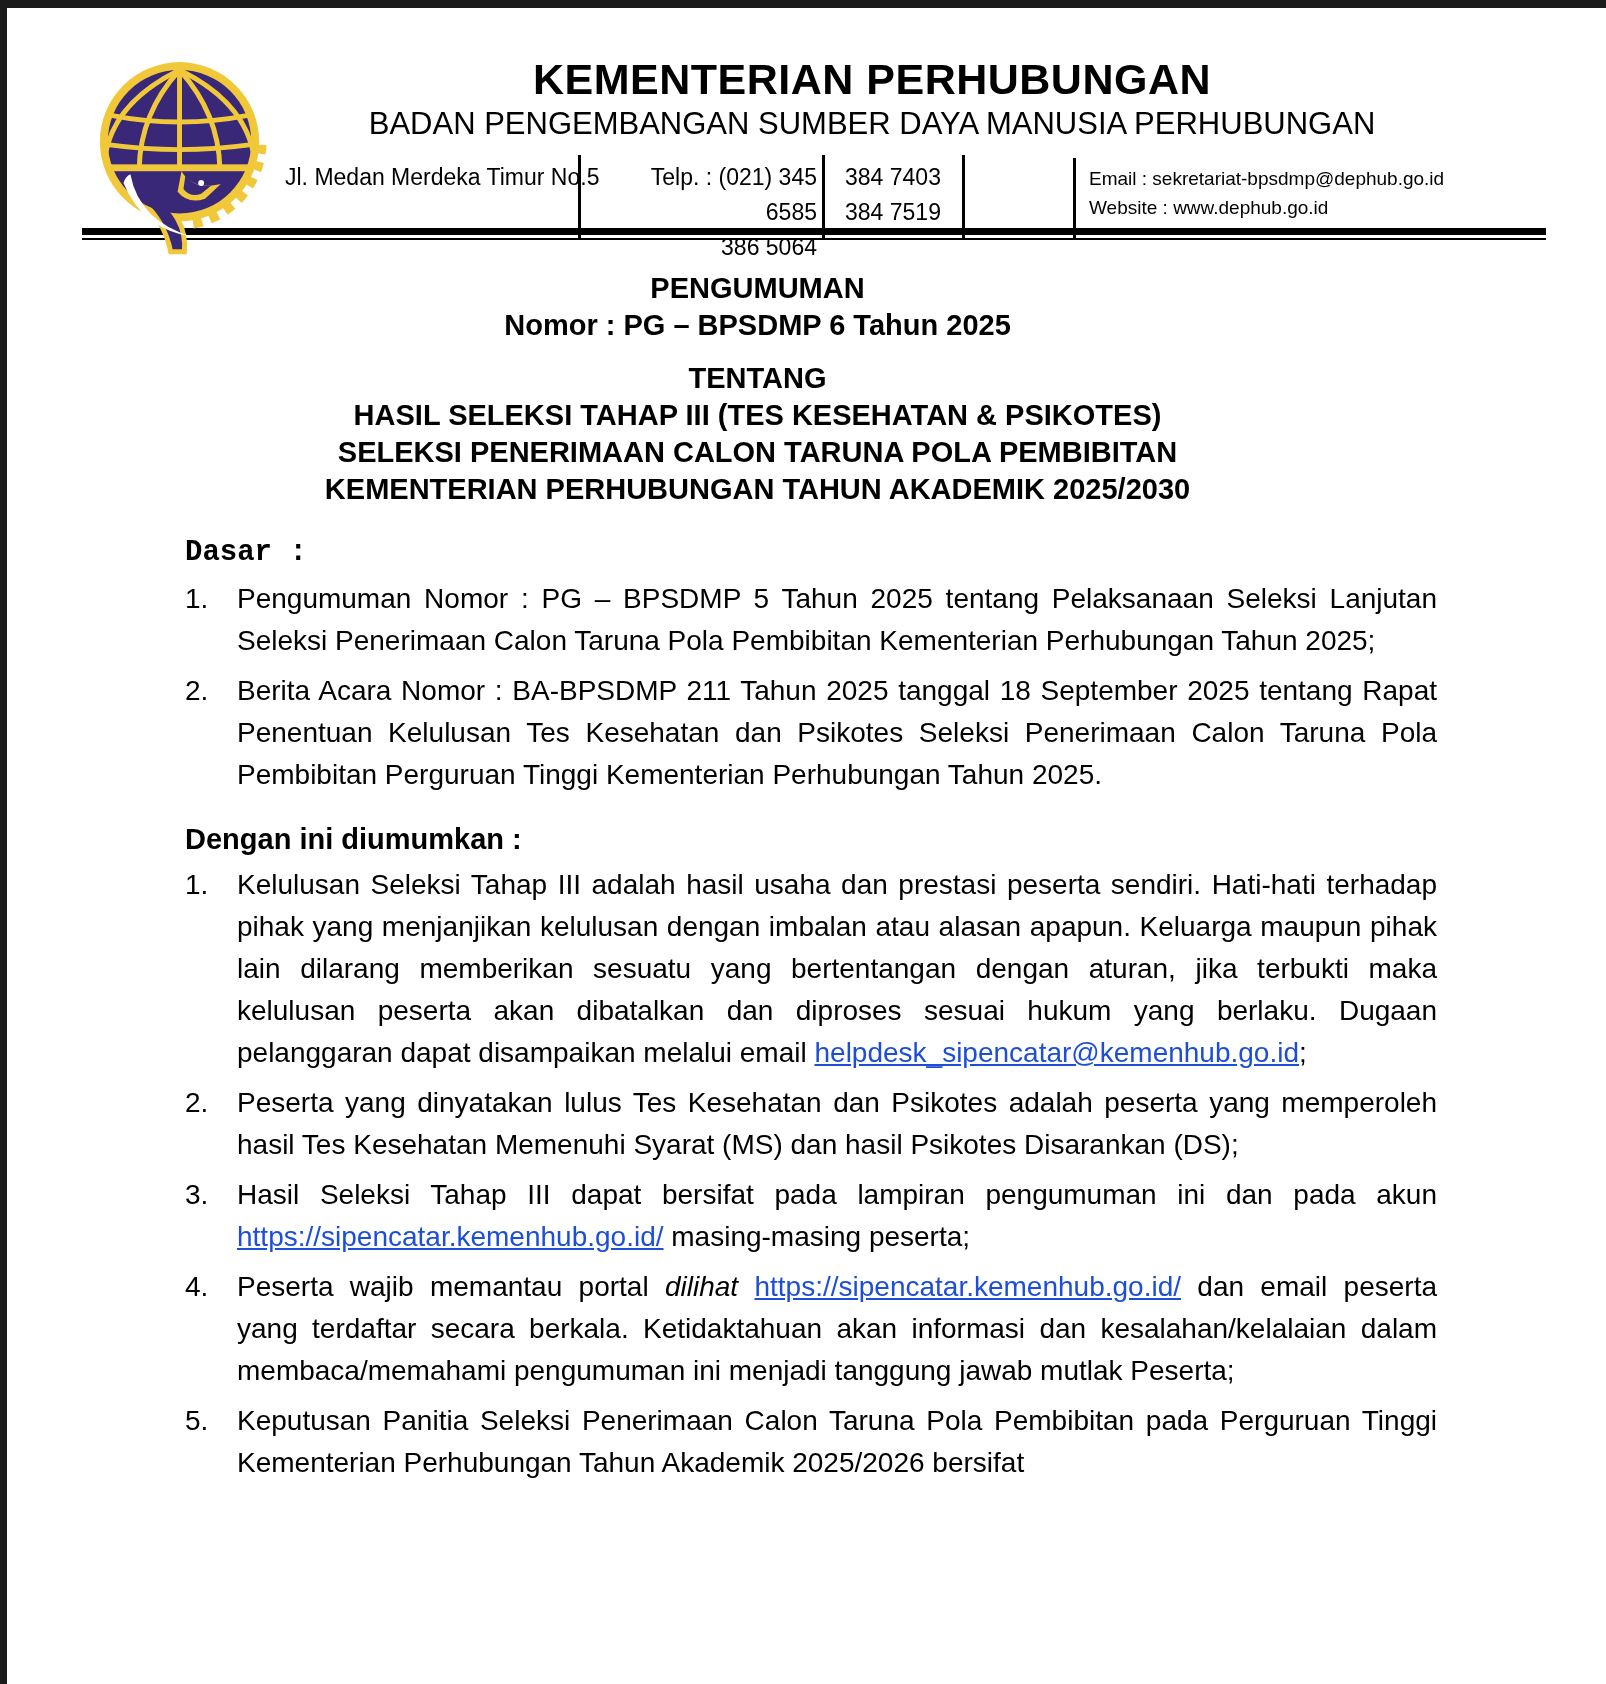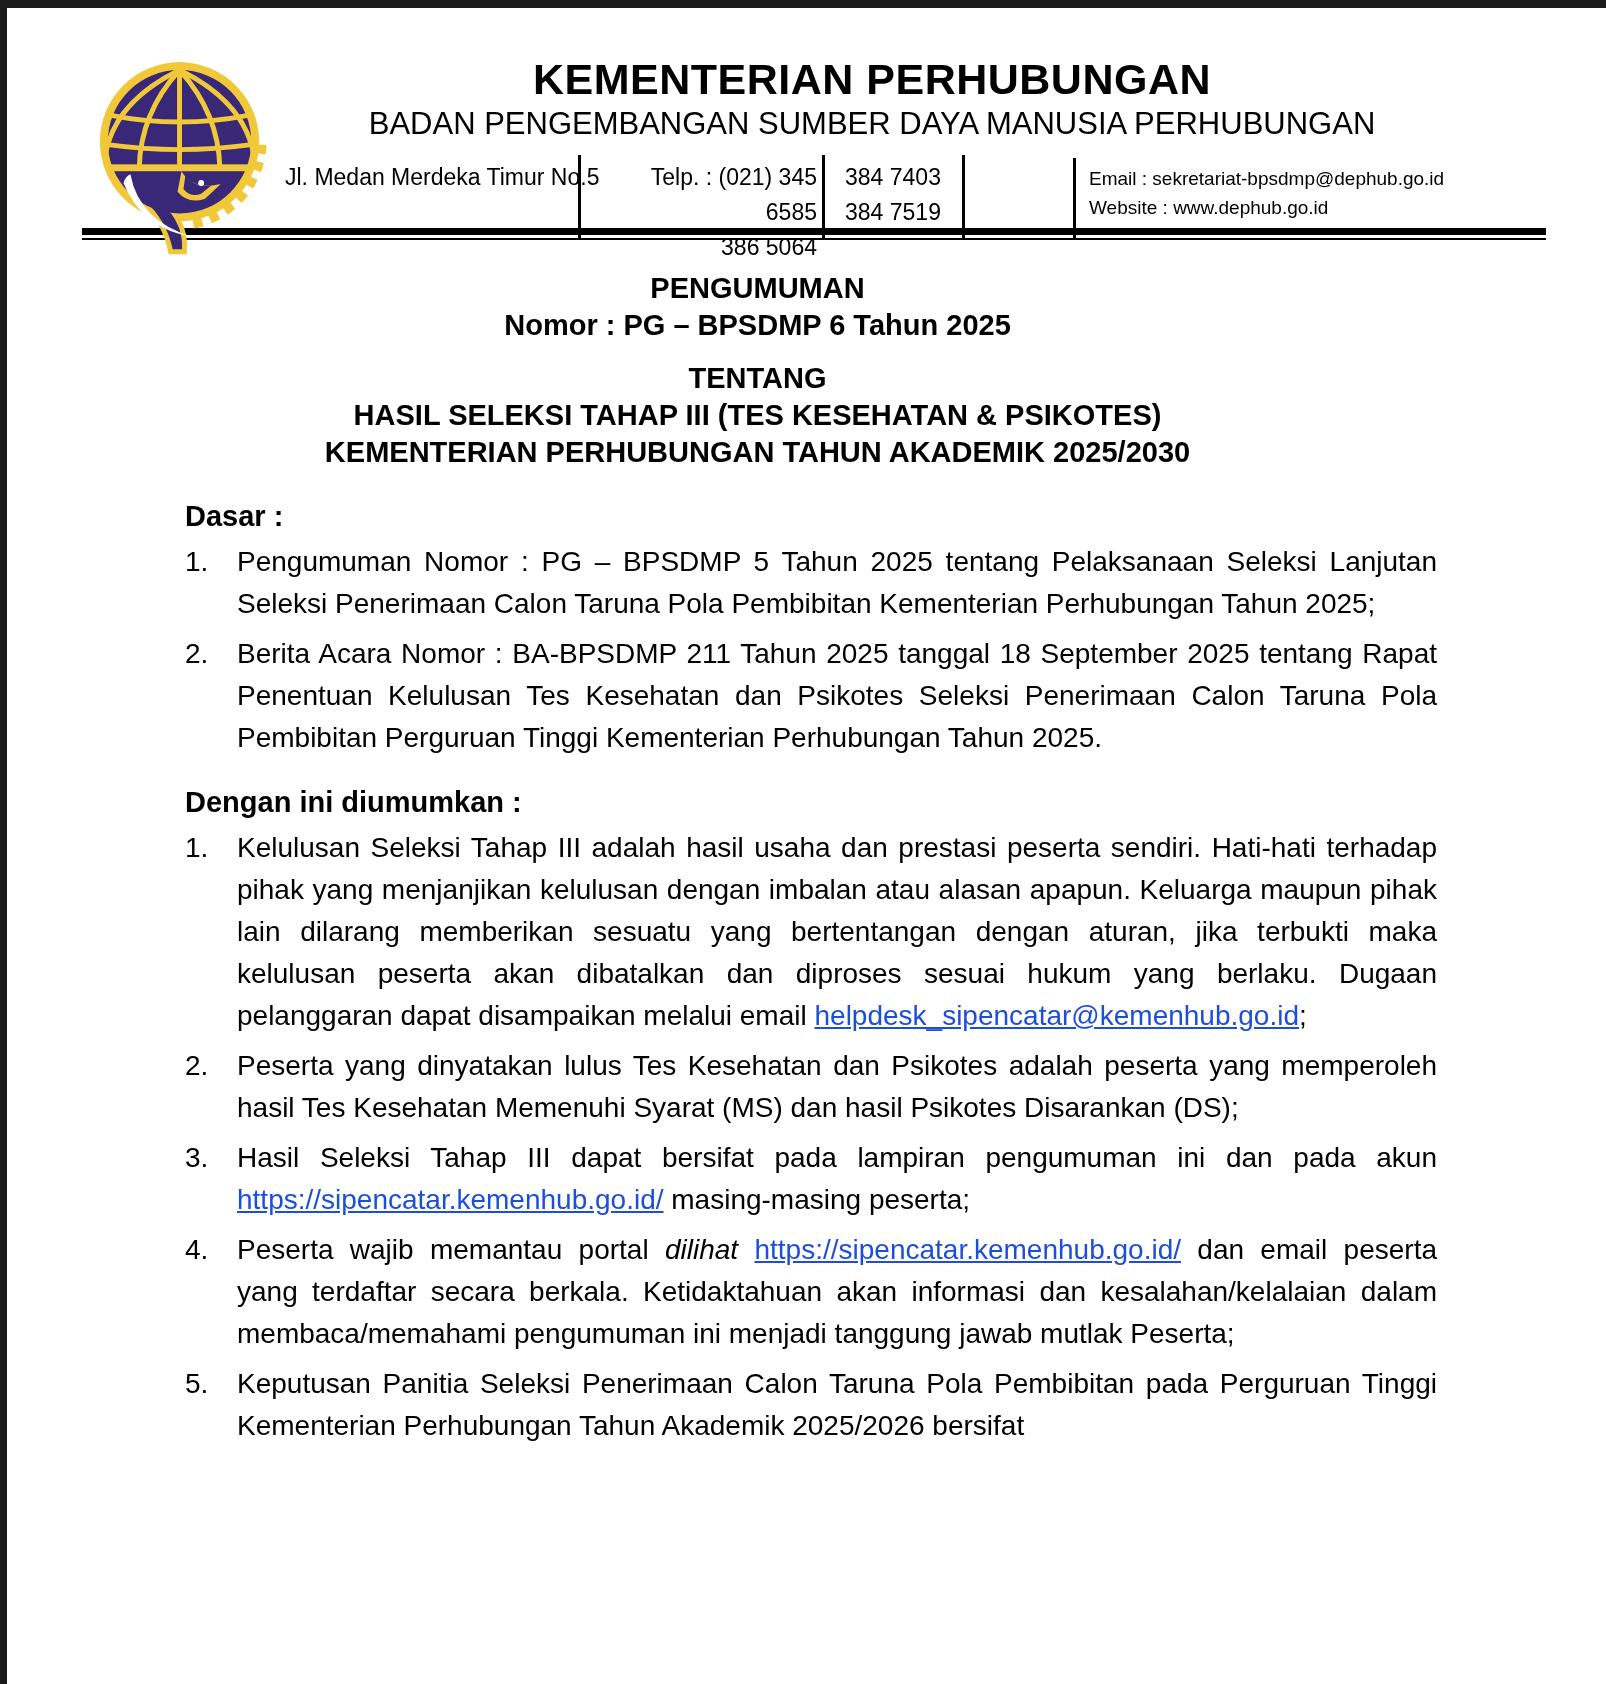--- a/index.html
+++ b/index.html
@@ -38,21 +38,21 @@
   
   .title-block {
     margin: 30px 0 0 78px; width: 1345px;
     text-align: center; font-weight: bold;
     font-size: 29px; line-height: 37px;
   }
   .title-block .gap { height: 16px; }
   
   .doc-body { margin: 26px 169px 0 178px; font-size: 28px; }
   .section-heading { font-size: 29px; font-weight: bold; line-height: 38px; margin: 24px 0 6px 0; }
-  .section-heading:first-child { margin-top: 0; }
+  .section-heading:first-child { margin-top: 0; font-family: Liberation Mono, monospace; }
   .li-row { display: flex; margin-bottom: 8px; }
   .li-num { flex: none; width: 52px; line-height: 42px; }
   .li-text { flex: 1; text-align: justify; line-height: 42px; }
   .doc-link { color: #1d4ed8; text-decoration: underline; }
   em { font-style: italic; }
 </style>
 </head>
 <body>
 
 <div class="page">
@@ -121,20 +121,21 @@
     <div class="thick"></div>
     <div class="thin"></div>
   </div>
 
   <section class="title-block">
     <div>PENGUMUMAN</div>
     <div>Nomor : PG – BPSDMP 6 Tahun 2025</div>
     <div class="gap"></div>
     <div>TENTANG</div>
     <div>HASIL SELEKSI TAHAP III (TES KESEHATAN &amp; PSIKOTES)</div>
+    <div>SELEKSI PENERIMAAN CALON TARUNA POLA PEMBIBITAN</div>
     <div>KEMENTERIAN PERHUBUNGAN TAHUN AKADEMIK 2025/2030</div>
   </section>
 
   <main class="doc-body">
     <div class="section-heading">Dasar :</div>
     <div>
         <div class="li-row">
           <div class="li-num">1.</div>
           <div class="li-text"><span>Pengumuman Nomor : PG – BPSDMP 5 Tahun 2025 tentang Pelaksanaan Seleksi Lanjutan Seleksi Penerimaan Calon Taruna Pola Pembibitan Kementerian Perhubungan Tahun 2025;</span></div>
         </div>

